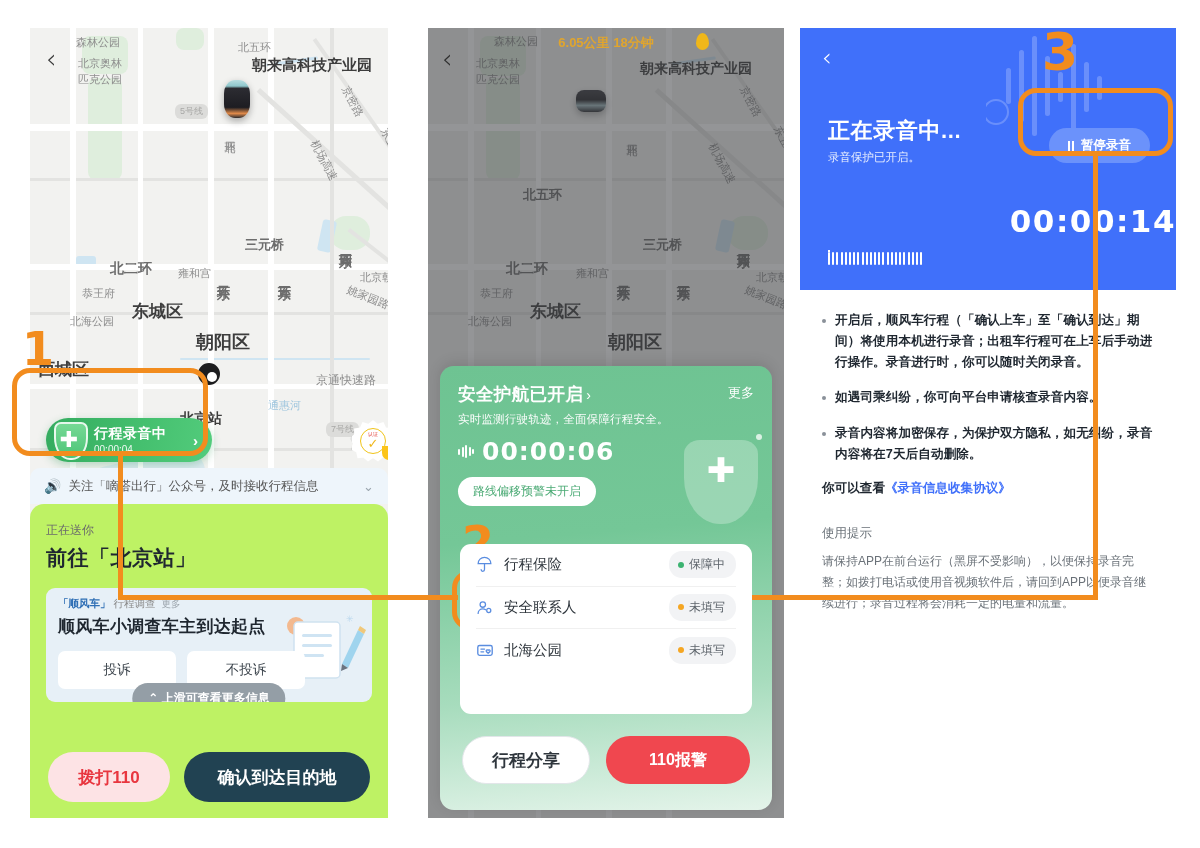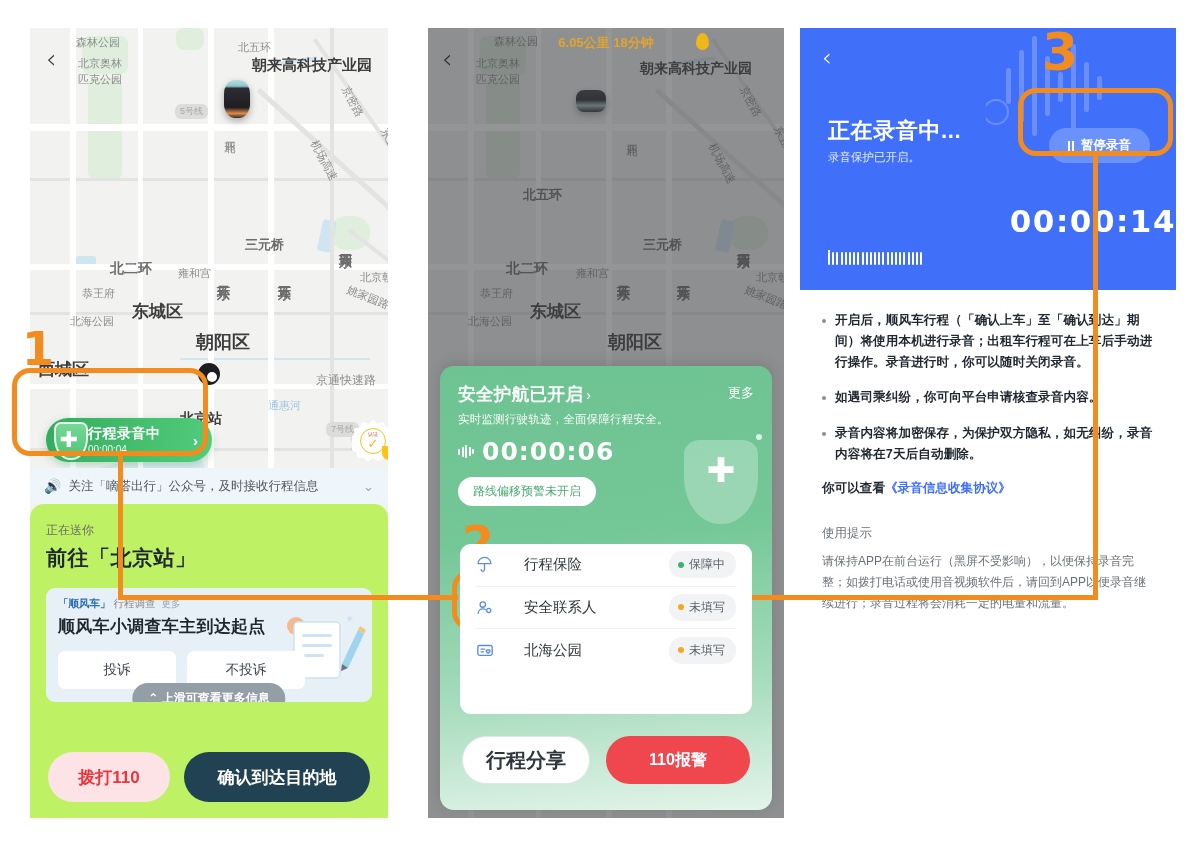--- a/index.html
+++ b/index.html
@@ -110,21 +110,21 @@
   .shield::before {
     content:""; position:absolute; left:4px; top:3px; width:30px; height:34px;
     background: linear-gradient(180deg,#76d995,#4cc477);
     border: 2px solid rgba(255,255,255,.85);
     border-radius: 7px 7px 16px 16px / 7px 7px 22px 22px;
   }
   .shield .plus {
     position:relative; color:#fff; font-size:22px; font-weight:700; line-height:1;
     z-index:2; font-family:"DejaVu Sans",sans-serif;
   }
-  .rec-pill .txt { margin-left: 0; flex:1; }
+  .rec-pill .txt { margin-left: 6px; flex:1; }
   .rec-pill .t1 { color:#fff; font-weight:700; font-size:14px; letter-spacing:.5px; }
   .rec-pill .t2 { color:rgba(255,255,255,.92); font-size:10px; margin-top:1px; }
   .rec-pill .arr { color:#fff; font-size:15px; margin-right:14px; font-weight:600; }
   .notice-bar {
     position:absolute; left:0; right:0; top:440px; height:36px;
     background:#eef5fb; border-radius:10px 10px 0 0;
     display:flex; align-items:center; padding:0 14px;
     font-size:12.5px; color:#555; cursor:pointer;
   }
   .notice-bar .spk { color:#5b9dd9; font-size:14px; margin-right:7px; }
@@ -221,41 +221,41 @@
     font-family:"DejaVu Sans",sans-serif;}
   .gc-dot { position:absolute; right:10px; top:68px; width:6px; height:6px;
     border-radius:50%; background:rgba(255,255,255,.75); z-index:3;}
 
   .white-list {
     position:absolute; left:20px; right:20px; top:178px; bottom:96px;
     background:#fff; border-radius:11px; padding:0 16px; z-index:3;
   }
   .li {
     height:25%; display:flex; align-items:center;
-    border-bottom:1px solid #f0f0f0; cursor:pointer;gap:20px;
+    border-bottom:1px solid #f0f0f0; cursor:pointer;
   }
   .li:last-child { border-bottom:none; }
   .li .ico { width:26px; flex:none; color:#5a8de0; font-size:15px;
     display:flex; align-items:center; justify-content:flex-start;}
   .li .name { font-size:14.5px; color:#2f363d; margin-left:2px;}
   .li .badge {
     margin-left:auto; background:#f2f3f5; border-radius:13px;
     padding:5px 11px 5px 9px; font-size:12px; color:#5d646b;
     display:flex; align-items:center; gap:5px;
   }
   .li .badge .d { width:6px; height:6px; border-radius:50%; display:block; }
 
   .p2-actions {
     position:absolute; left:22px; right:22px; bottom:26px; height:48px;
     display:flex; gap:16px; z-index:3;
   }
   .btn-share {
     width:128px; border-radius:24px; background:#fff; border:1px solid #e2e6e9;
     display:flex; align-items:center; justify-content:center;
-    font-size:20px; font-weight:700; color:#2f363d; cursor:pointer;
+    font-size:17px; font-weight:700; color:#2f363d; cursor:pointer;
   }
   .btn-alarm {
     flex:1; border-radius:24px; background:#f0474f; color:#fff;
     display:flex; align-items:center; justify-content:center;
     font-size:16px; font-weight:700; cursor:pointer;
   }
 
   
   .blue-head {
     position:absolute; left:0; right:0; top:0; height:262px;

